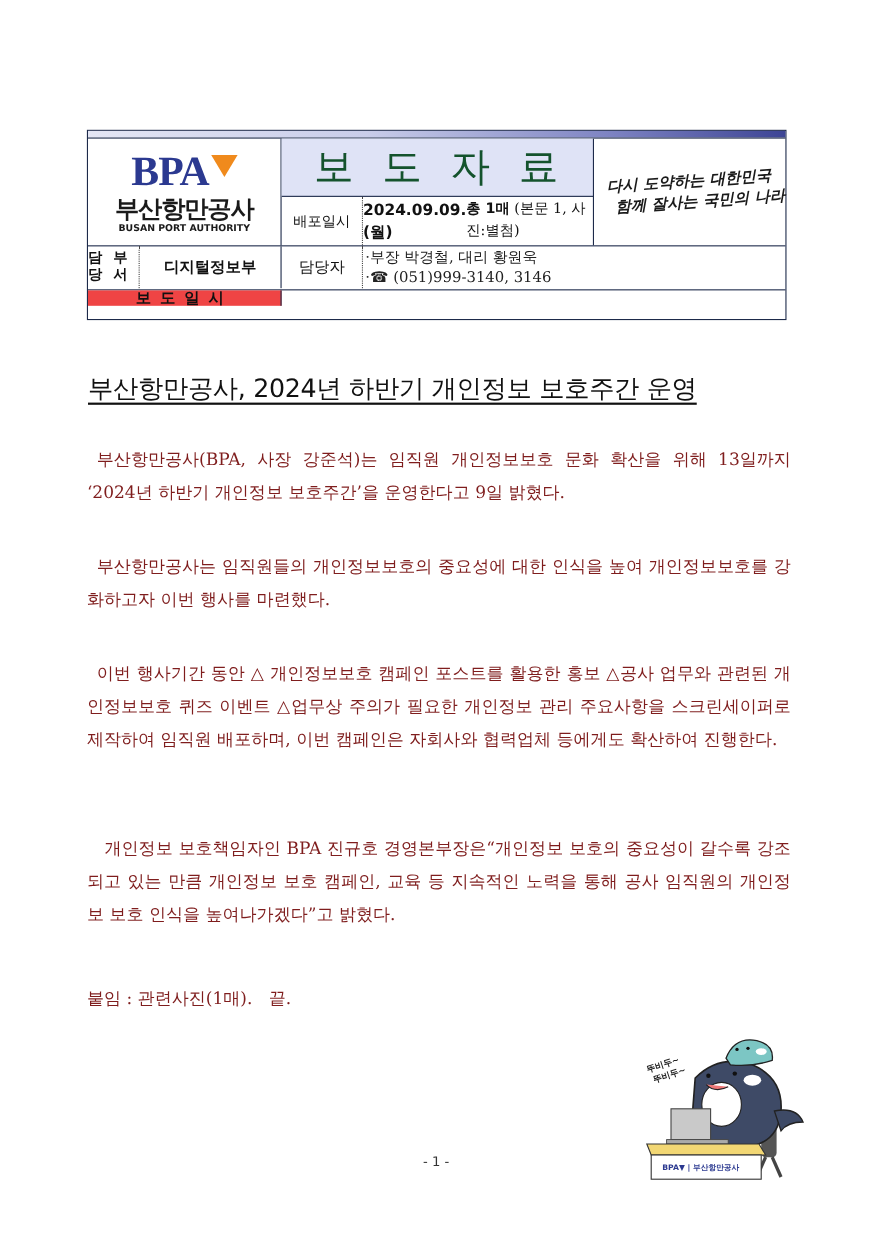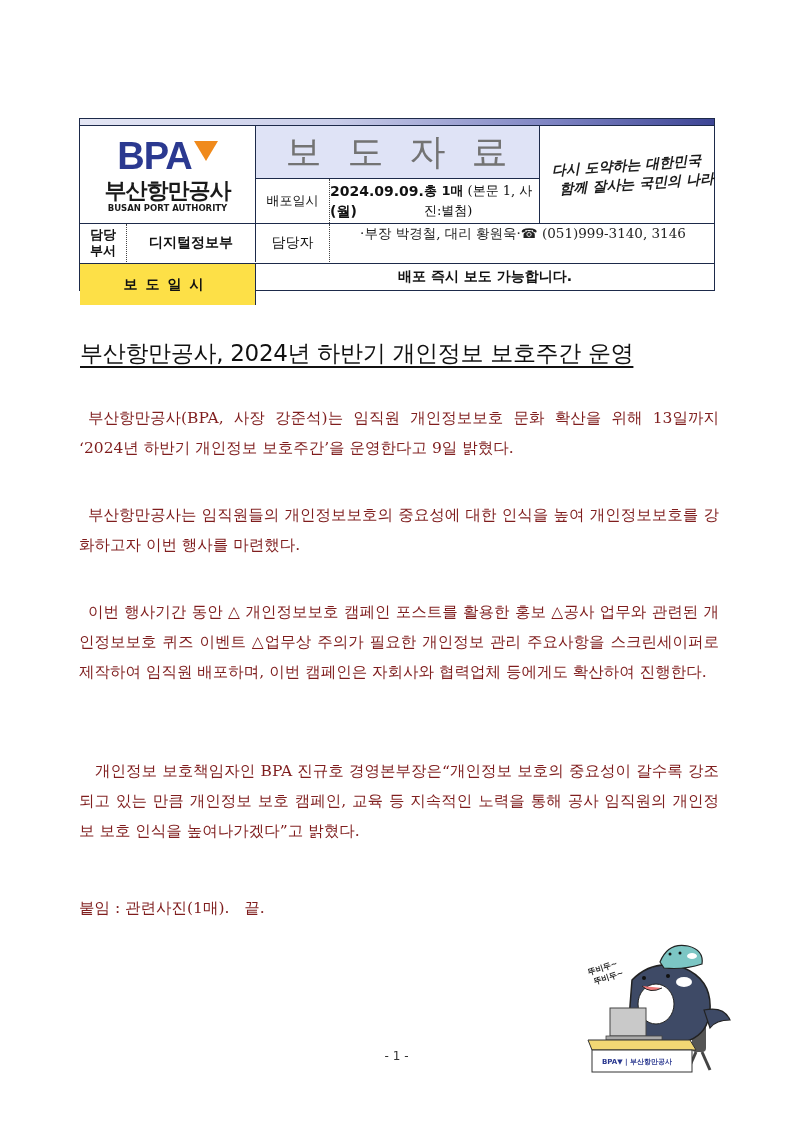--- a/index.html
+++ b/index.html
@@ -8,58 +8,58 @@
 
   
   .hdr { position:absolute; left:79px; top:118px; width:636px; height:173px;
          border:1.5px solid #1d2a4a; box-sizing:border-box; }
   .topbar { position:absolute; left:0; top:0; right:0; height:6px;
             background:linear-gradient(90deg,#e4e6f4 0%,#c9cde9 40%,#7d83c2 75%,#3d4595 100%);
             border-bottom:1px solid #1d2a4a; }
   .cell { position:absolute; box-sizing:border-box; display:flex; align-items:center; justify-content:center; }
   .logo { left:0; top:7px; width:176px; height:97px; border-right:1.5px solid #1d2a4a; flex-direction:column; }
   .bpa-wrap { display:flex; align-items:flex-start; }
-  .bpa { font-family:Liberation Sans, sans-serif; font-weight:bold; font-size:38px;
+  .bpa { font-family:Liberation Serif, serif; font-weight:bold; font-size:38px;
          color:#2b3990; letter-spacing:-1px; line-height:38px; }
   .tri { width:0; height:0; border-left:12px solid transparent; border-right:12px solid transparent;
          border-top:20px solid #f08a1c; margin-left:2px; margin-top:4px; }
   .logo-kr { font-family:"DejaVu Sans","Liberation Sans",sans-serif; font-weight:bold; font-size:22px;
              color:#1a1a1a; line-height:24px; margin-top:4px; letter-spacing:-1px; }
   .logo-en { font-family:"DejaVu Sans","Liberation Sans",sans-serif; font-weight:bold; font-size:8.5px;
              color:#1a1a1a; letter-spacing:0px; }
 
   .title-cell { left:176px; top:7px; width:284px; height:53px; background:#dfe3f6;
                 border-right:1.5px solid #1d2a4a; border-bottom:1px solid #1d2a4a;
-                font-size:36px; color:#737373; letter-spacing:26px; padding-left:24px; }
+                font-size:36px; color:#14532d; letter-spacing:26px; padding-left:24px; }
   .slogan { left:460px; top:7px; width:174px; height:97px; flex-direction:column;
             font-family:"DejaVu Sans","Liberation Sans",sans-serif; font-style:italic; font-weight:bold;
             font-size:14px; color:#1a1a1a; line-height:19px; transform:rotate(-4deg); }
   .slogan span { display:block; }
   .slogan .l2 { margin-left:18px; }
 
   .lbl-dist { left:176px; top:60px; width:74px; height:44px; border-right:1px dotted #444;
               font-family:"DejaVu Sans","Liberation Sans",sans-serif; font-weight:normal; font-size:13px; }
   .dist-val { left:250px; top:60px; width:210px; height:44px; border-right:1.5px solid #1d2a4a;
               line-height:20px; }
   .dist-date { font-family:"DejaVu Sans","Liberation Sans",sans-serif; font-weight:bold; font-size:14px; }
   .dist-pages { font-size:13px; }
   .dist-pages b { font-family:"DejaVu Sans","Liberation Sans",sans-serif; font-weight:bold;margin-top:26px; }
 
   .row2 { position:absolute; left:0; top:104px; width:100%; height:40px; border-top:1.5px solid #1d2a4a; box-sizing:border-box; }
-  .lbl-dept { left:0; top:0; width:47px; height:38px; border-right:1px dotted #444; flex-direction:column;
+  .lbl-dept { left:0; top:0; width:47px; height:38px; border-right:1px dotted #444; flex-direction:row;
               font-family:"DejaVu Sans","Liberation Sans",sans-serif; font-weight:bold; font-size:13px; line-height:16px; }
   .dept-val { left:47px; top:0; width:129px; height:38px; border-right:1.5px solid #1d2a4a;
               font-family:"DejaVu Sans","Liberation Sans",sans-serif; font-weight:bold; font-size:14px; }
   .lbl-contact { left:176px; top:0; width:74px; height:38px; border-right:1px dotted #444;
                  font-family:"DejaVu Sans","Liberation Sans",sans-serif; font-weight:normal; font-size:14px; }
-  .contact-val { left:250px; top:0; width:384px; height:38px; flex-direction:row; align-items:flex-start;
+  .contact-val { left:250px; top:0; width:384px; height:38px; flex-direction:column; align-items:flex-start;
                  padding-left:2px; font-size:13.5px; line-height:18px; color:#222; }
 
   .row3 { position:absolute; left:0; top:144px; width:100%; height:27px; border-top:1.5px solid #1d2a4a; box-sizing:border-box; }
-  .lbl-pub { left:0; top:0; width:176px; height:41px; background:#fde047; border-right:1.5px solid #1d2a4a;
+  .lbl-pub { left:0; top:0; width:176px; height:14px; background:#ef4444; border-right:1.5px solid #1d2a4a;
              font-family:"DejaVu Sans","Liberation Sans",sans-serif; font-weight:bold; font-size:14px; letter-spacing:8px; }
   .pub-val { left:176px; top:0; width:458px; height:26px;
              font-family:"DejaVu Sans","Liberation Sans",sans-serif; font-weight:bold; font-size:14px; }
 
   
   .headline { position:absolute; left:80px; top:338px; width:640px; font-family:"DejaVu Sans","Liberation Sans",sans-serif;
               font-size:23px; font-weight:normal; text-decoration:underline; text-underline-offset:5px;
               text-decoration-thickness:1.5px; white-space:nowrap; letter-spacing:-0.3px; }
 
   
@@ -116,21 +116,20 @@
     <div class="cell dept-val">디지털정보부</div>
     <div class="cell lbl-contact">담당자</div>
     <div class="cell contact-val">
       <span>·부장 박경철, 대리 황원욱</span>
       <span>·☎ (051)999-3140, 3146</span>
     </div>
   </div>
 
   <div class="row3">
     <div class="cell lbl-pub">보도일시</div>
-    <div class="cell pub-val">배포 즉시 보도 가능합니다.</div>
   </div>
 </div>
 
 <div class="headline">부산항만공사, 2024년 하반기 개인정보 보호주간 운영</div>
 
 <div class="body p1">부산항만공사(BPA, 사장 강준석)는 임직원 개인정보보호 문화 확산을 위해  13일까지 ‘2024년 하반기 개인정보 보호주간’을 운영한다고 9일 밝혔다.</div>
 <div class="body p2">부산항만공사는 임직원들의 개인정보보호의 중요성에 대한 인식을 높여 개인정보보호를 강화하고자 이번 행사를 마련했다.</div>
 <div class="body p3">이번 행사기간 동안 △ 개인정보보호 캠페인 포스트를 활용한 홍보 △공사 업무와 관련된 개인정보보호 퀴즈 이벤트 △업무상 주의가 필요한 개인정보 관리 주요사항을 스크린세이퍼로 제작하여 임직원 배포하며, 이번 캠페인은 자회사와 협력업체 등에게도 확산하여 진행한다.</div>
 <div class="body p4">개인정보 보호책임자인 BPA 진규호 경영본부장은“개인정보 보호의 중요성이 갈수록 강조되고 있는 만큼 개인정보 보호 캠페인, 교육 등 지속적인 노력을 통해 공사 임직원의 개인정보 보호 인식을 높여나가겠다”고 밝혔다.</div>
 <div class="body p5" style="white-space:pre;">붙임 : 관련사진(1매).   끝.</div>

